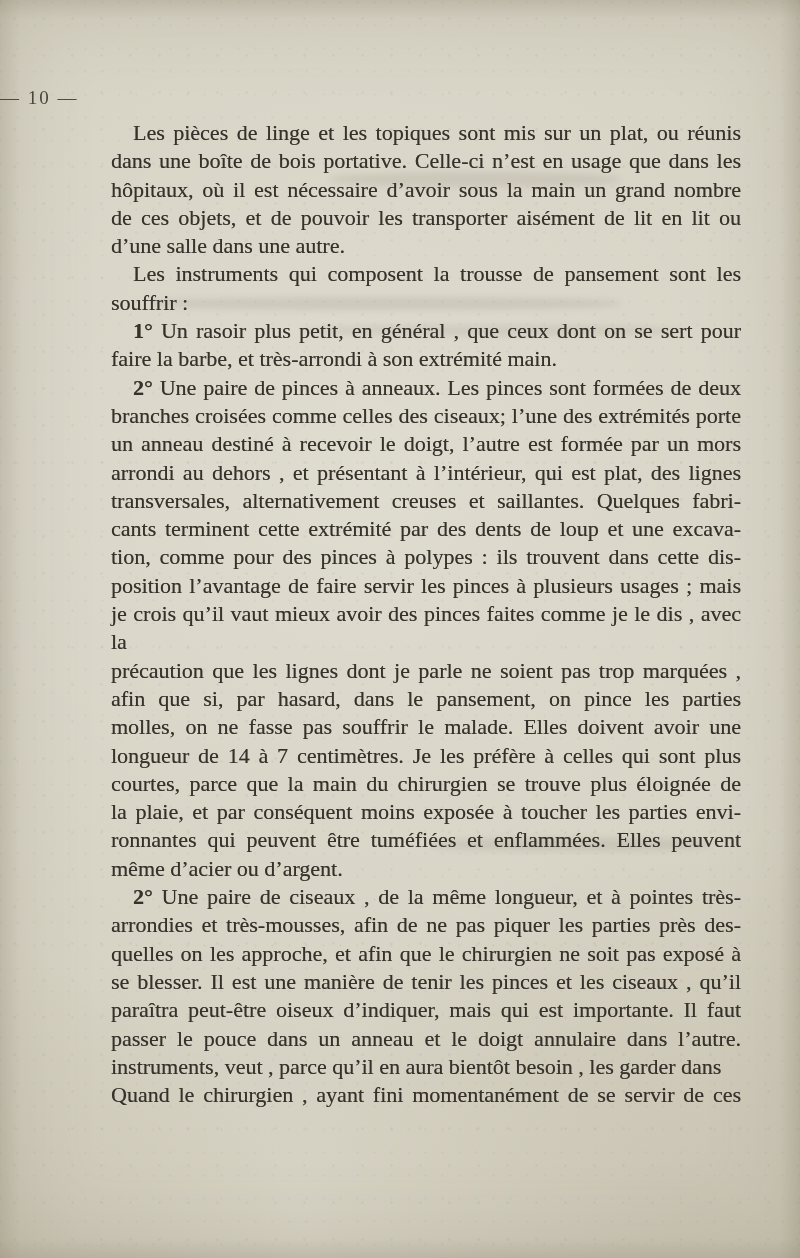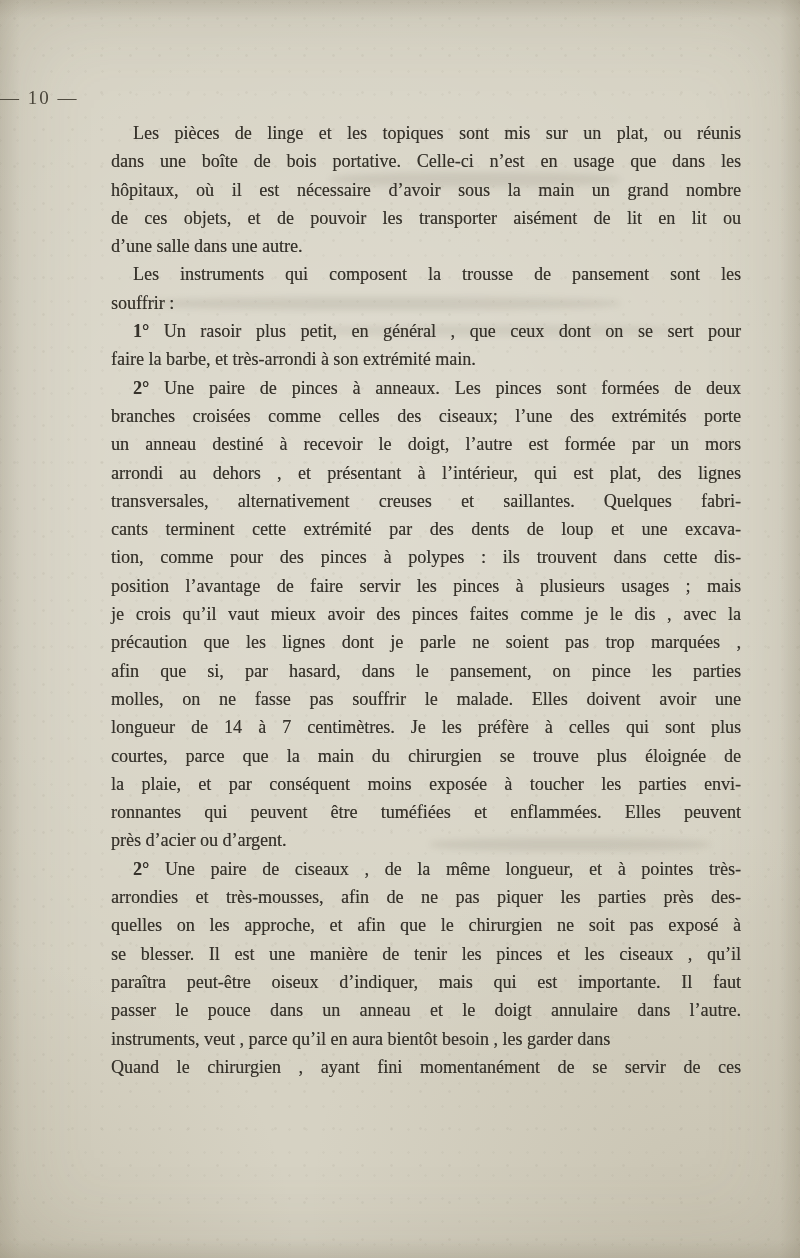--- a/index.html
+++ b/index.html
@@ -39,21 +39,21 @@
     color: #4a453a;
   }
   .text-block {
     position: absolute;
     left: 111px; top: 119px;
     width: 630px;
     color: var(--ink, #36322b);
   }
   .para { margin: 0; }
   .line {
-    font-size: 18px;
+    font-size: 22px;
     line-height: 28.3px;
     text-align: justify;
     text-align-last: justify;
     white-space: normal;
     text-shadow: 0.2px 0.2px 0.4px rgba(44,40,33,0.55);
   }
   .line.first { padding-left: 22px; }
   .line.last  { text-align-last: left; }
   .ordinal { font-weight: 700; }
   
@@ -108,21 +108,21 @@
         <div class="line">tion, comme pour des pinces à polypes : ils trouvent dans cette dis-</div>
         <div class="line">position l’avantage de faire servir les pinces à plusieurs usages ; mais</div>
         <div class="line">je crois qu’il vaut mieux avoir des pinces faites comme je le dis , avec la</div>
         <div class="line">précaution que les lignes dont je parle ne soient pas trop marquées ,</div>
         <div class="line">afin que si, par hasard, dans le pansement, on pince les parties</div>
         <div class="line">molles, on ne fasse pas souffrir le malade. Elles doivent avoir une</div>
         <div class="line">longueur de 14 à 7 centimètres. Je les préfère à celles qui sont plus</div>
         <div class="line">courtes, parce que la main du chirurgien se trouve plus éloignée de</div>
         <div class="line">la plaie, et par conséquent moins exposée à toucher les parties envi-</div>
         <div class="line">ronnantes qui peuvent être tuméfiées et enflammées. Elles peuvent</div>
-        <div class="line last">près d’acier ou d’argent.</div>
+        <div class="line last">même d’acier ou d’argent.</div>
       </div>
       <div class="para">
         <div class="line first"><span class="ordinal">2° </span>Une paire de ciseaux , de la même longueur, et à pointes très-</div>
         <div class="line">arrondies et très-mousses, afin de ne pas piquer les parties près des-</div>
         <div class="line">quelles on les approche, et afin que le chirurgien ne soit pas exposé à</div>
         <div class="line">se blesser. Il est une manière de tenir les pinces et les ciseaux , qu’il</div>
         <div class="line">paraîtra peut-être oiseux d’indiquer, mais qui est importante. Il faut</div>
         <div class="line">passer le pouce dans un anneau et le doigt annulaire dans l’autre.</div>
         <div class="line last">instruments, veut , parce qu’il en aura bientôt besoin , les garder dans</div>
         <div class="line">Quand le chirurgien , ayant fini momentanément de se servir de ces</div>

